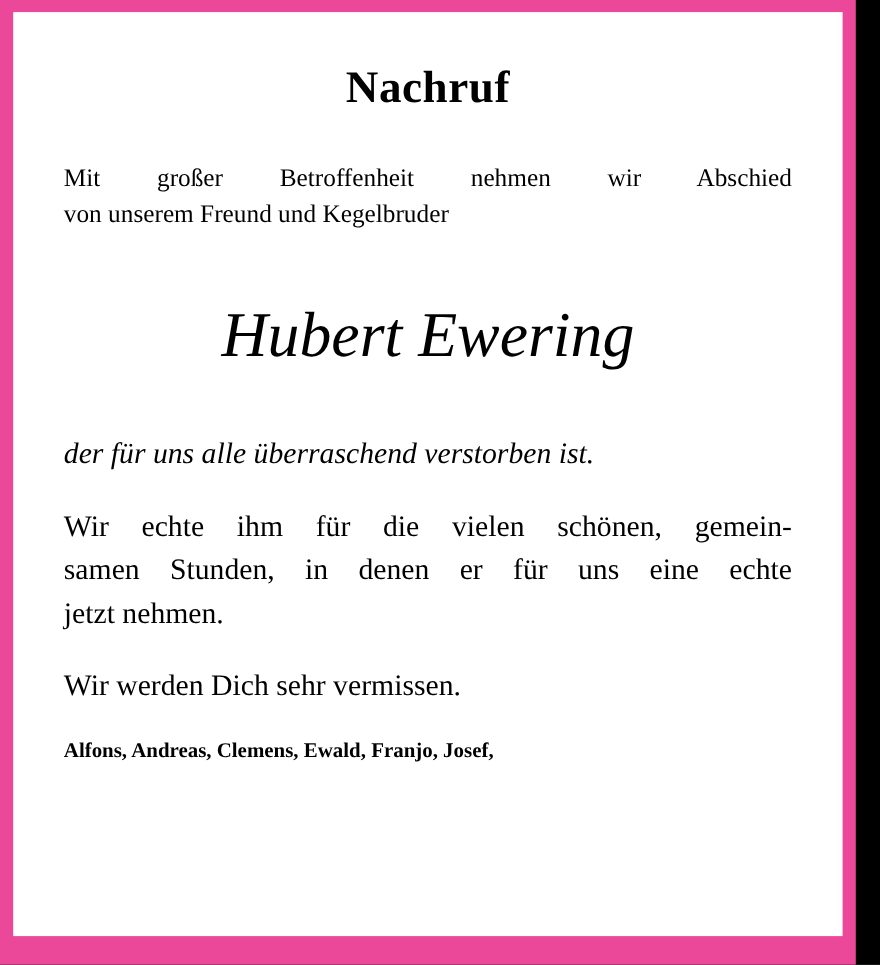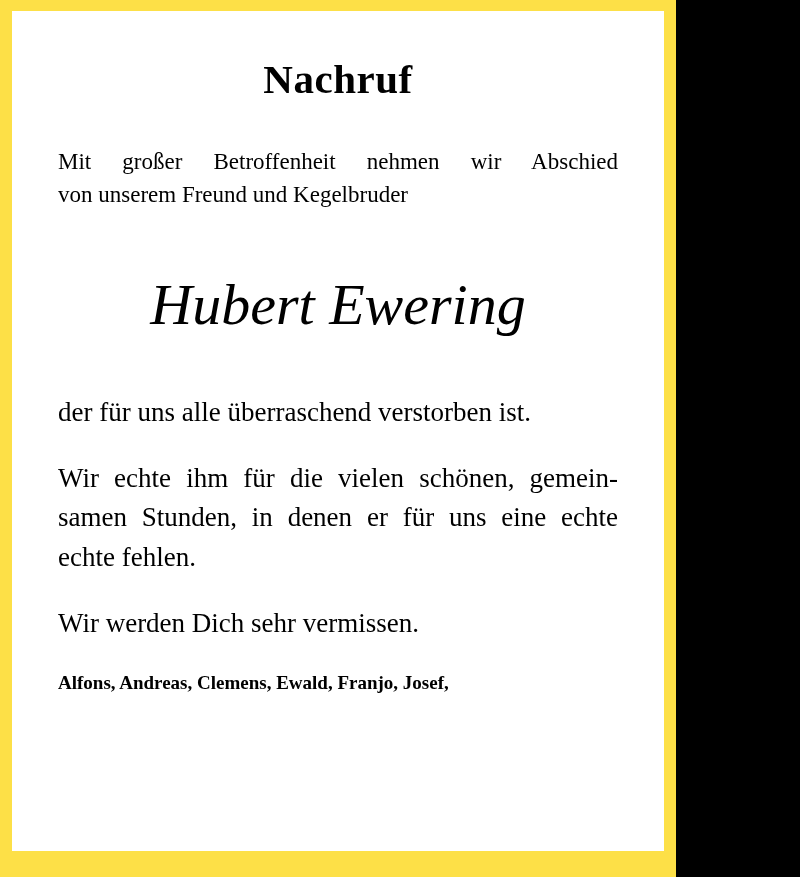--- a/index.html
+++ b/index.html
@@ -10,23 +10,23 @@
   body {
     width: 800px;
     height: 877px;
     overflow: hidden;
     font-family: "Liberation Serif", serif;
   }
   .notice-frame {
     position: absolute;
     left: 0;
     top: 0;
-    width: 676px;
+    width: 778px;
     height: 877px;
-    background: #fde047;
+    background: #ec4899;
     box-sizing: border-box;
     padding: 11px 12px 26px 12px;
   }
   .notice-page {
     width: 100%;
     height: 100%;
     background: #ffffff;
     box-sizing: border-box;
     padding: 46px 46px 20px 46px;
     position: relative;
@@ -67,20 +67,21 @@
   .para {
     font-size: 27px;
     line-height: 1.45;
     color: #000000;
     text-align: justify;
     margin: 0 0 27px 0;
   }
   .para-justified {
     text-align: justify;
     text-align-last: left;
+    font-style: italic;
   }
   .para-hang {
     text-align: justify;
   }
   .para-hang > span.jl {
     display: block;
     text-align: justify;
     text-align-last: justify;
   }
   .para-hang > span.last {
@@ -110,21 +111,21 @@
       <span class="line2">von unserem Freund und Kegelbruder</span>
     </div>
 
     <div class="deceased-name">Hubert Ewering</div>
 
     <div class="para para-justified">der für uns alle überraschend verstorben ist.</div>
 
     <div class="para para-hang">
       <span class="jl">Wir echte ihm für die vielen schönen, gemein-</span>
       <span class="jl">samen Stunden, in denen er für uns eine echte</span>
-      <span class="last">echte fehlen.</span>
+      <span class="last">jetzt nehmen.</span>
     </div>
 
     <div class="para">Wir werden Dich sehr vermissen.</div>
 
     <div class="signers">
       <span>Alfons, Andreas, Clemens, Ewald, Franjo, Josef,</span>
     </div>
 
   </div>
 </div>

